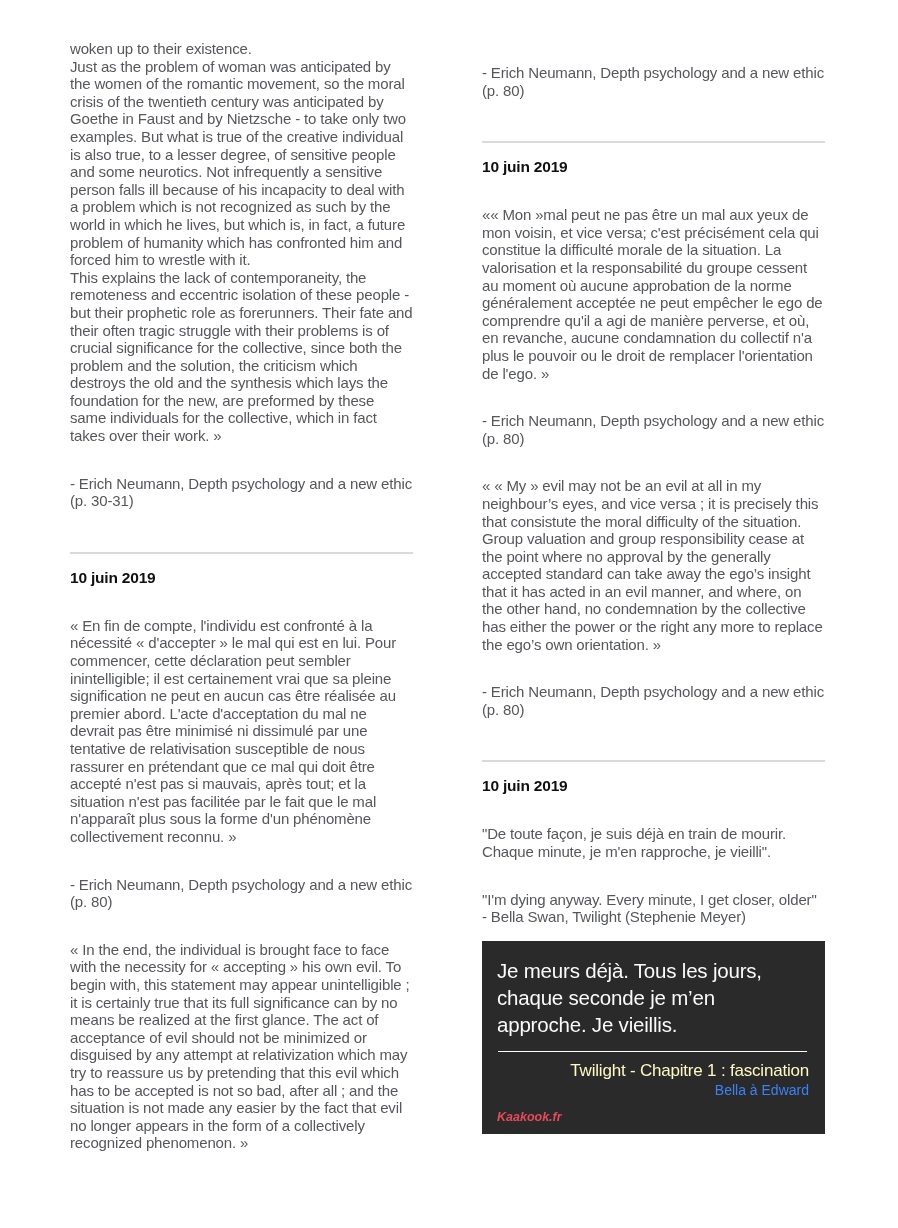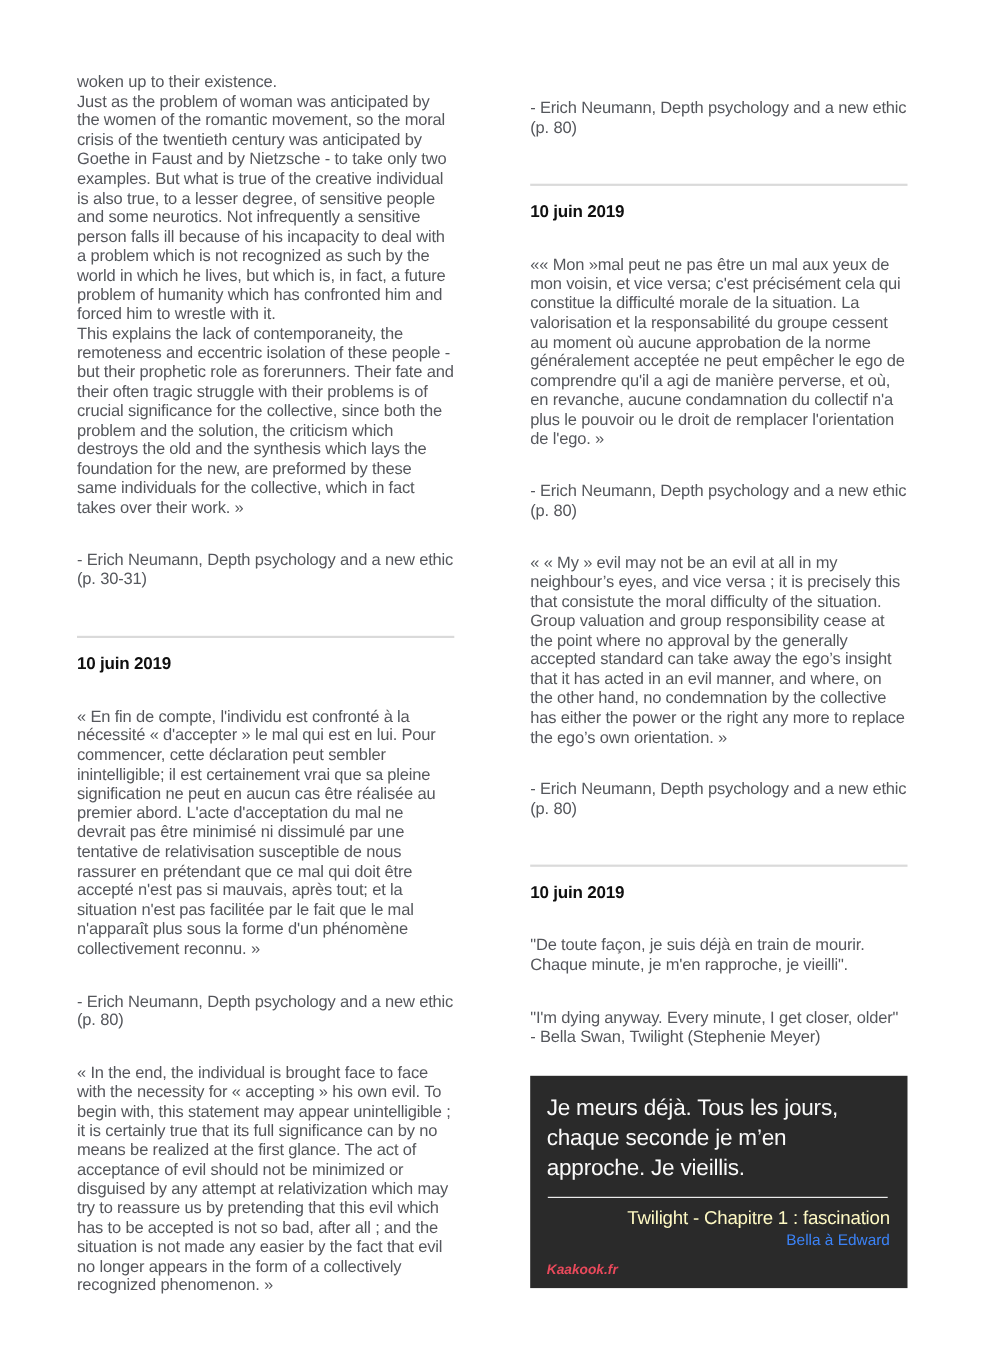--- a/index.html
+++ b/index.html
@@ -6,21 +6,21 @@
   .page {
     position:relative;
     width:898px; height:1228px;
     background:#ffffff;
     font-family:"Liberation Sans", sans-serif;
     overflow:hidden;
   }
   .col {
     position:absolute; top:0;
     width:343px;
-    padding-top:66px;
+    padding-top:40px;
     box-sizing:content-box;
   }
   .col-left  { left:70px; }
   .col-right { left:482px; }
 
   .body-text, .attr-text {
     font-size:15px;
     line-height:17.6px;
     color:#55575c;
     letter-spacing:-0.15px;
@@ -36,21 +36,21 @@
   }
   .entry-date {
     font-size:15.5px;
     font-weight:700;
     color:#101010;
     margin:15px 0 0 0;
     letter-spacing:-0.2px;
   }
 
   .quote-card {
-    margin-top:26px;
+    margin-top:15px;
     width:343px; height:193px;
     box-sizing:border-box;
     background:#2a2a2a;
     padding:16px 16px 0 15px;
   }
   .qc-quote {
     font-size:20.5px;
     line-height:27px;
     color:#fafafa;
     letter-spacing:-0.2px;

